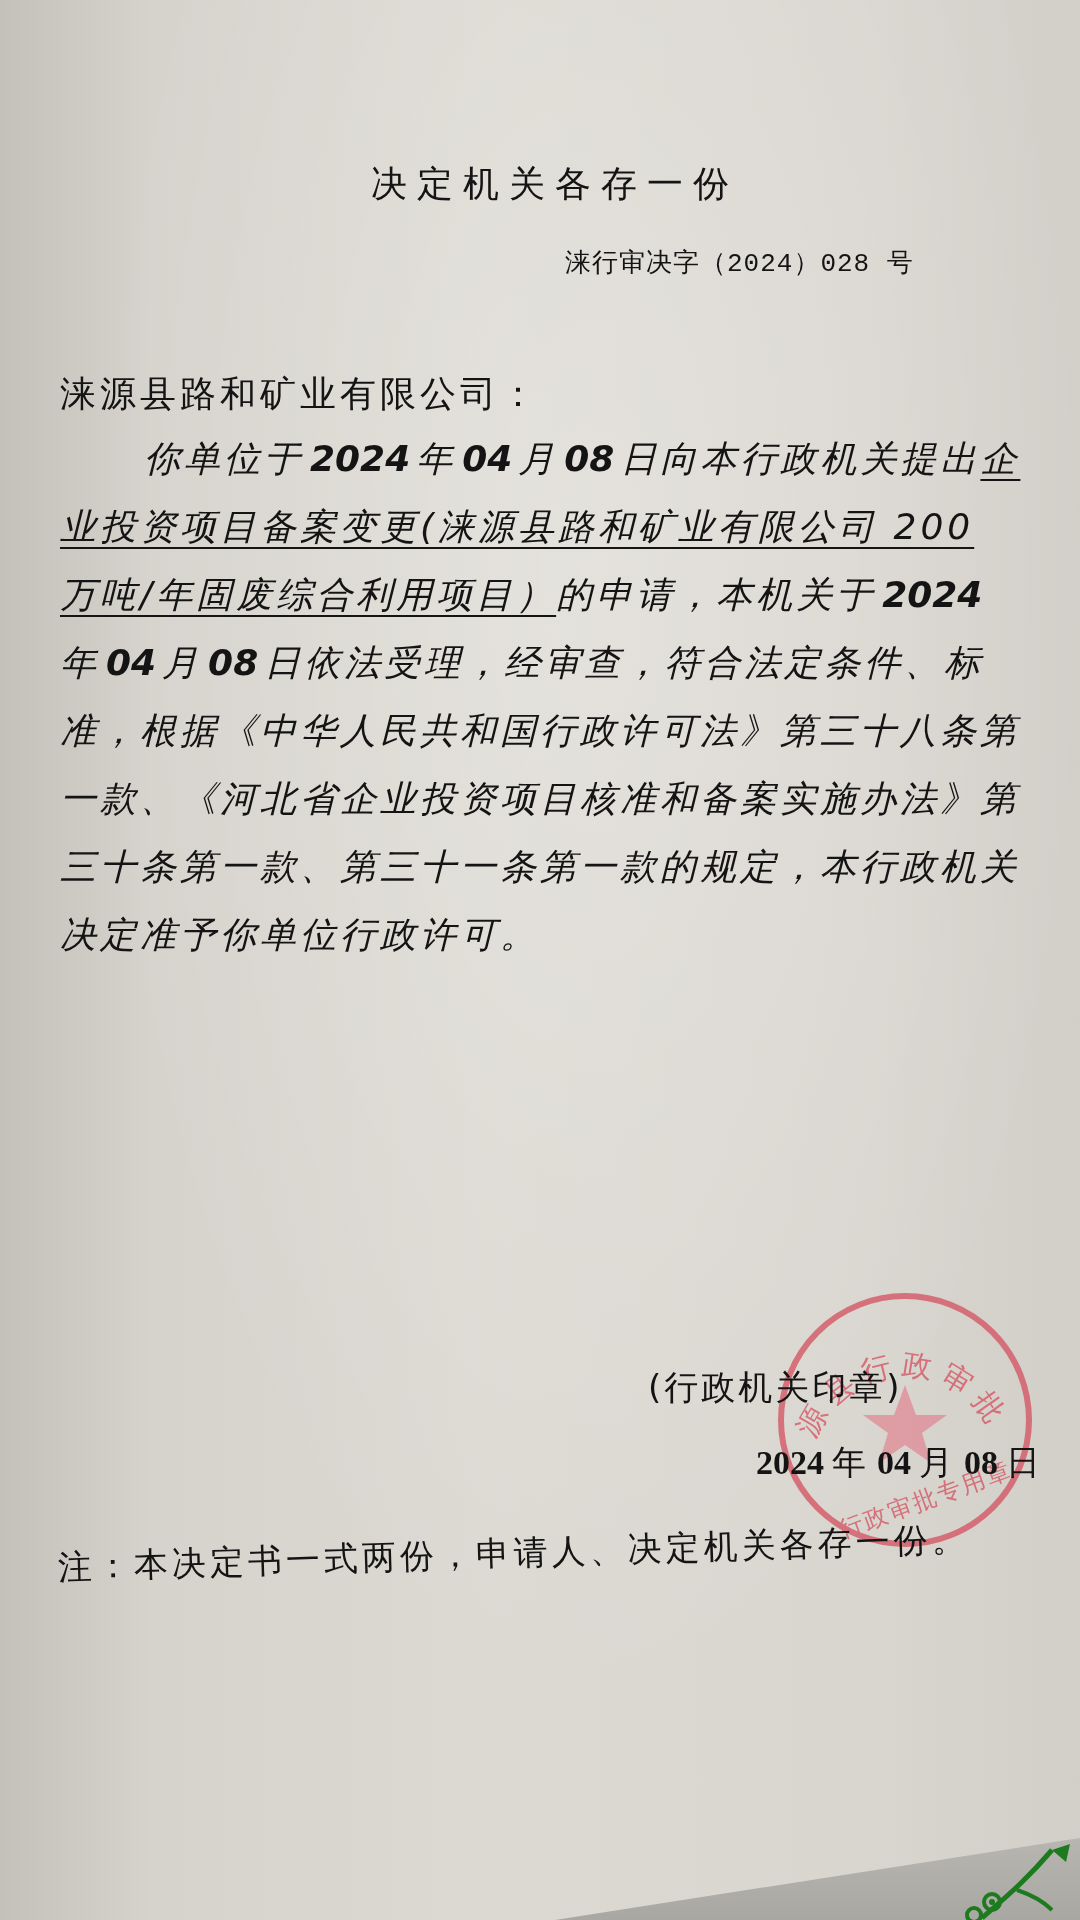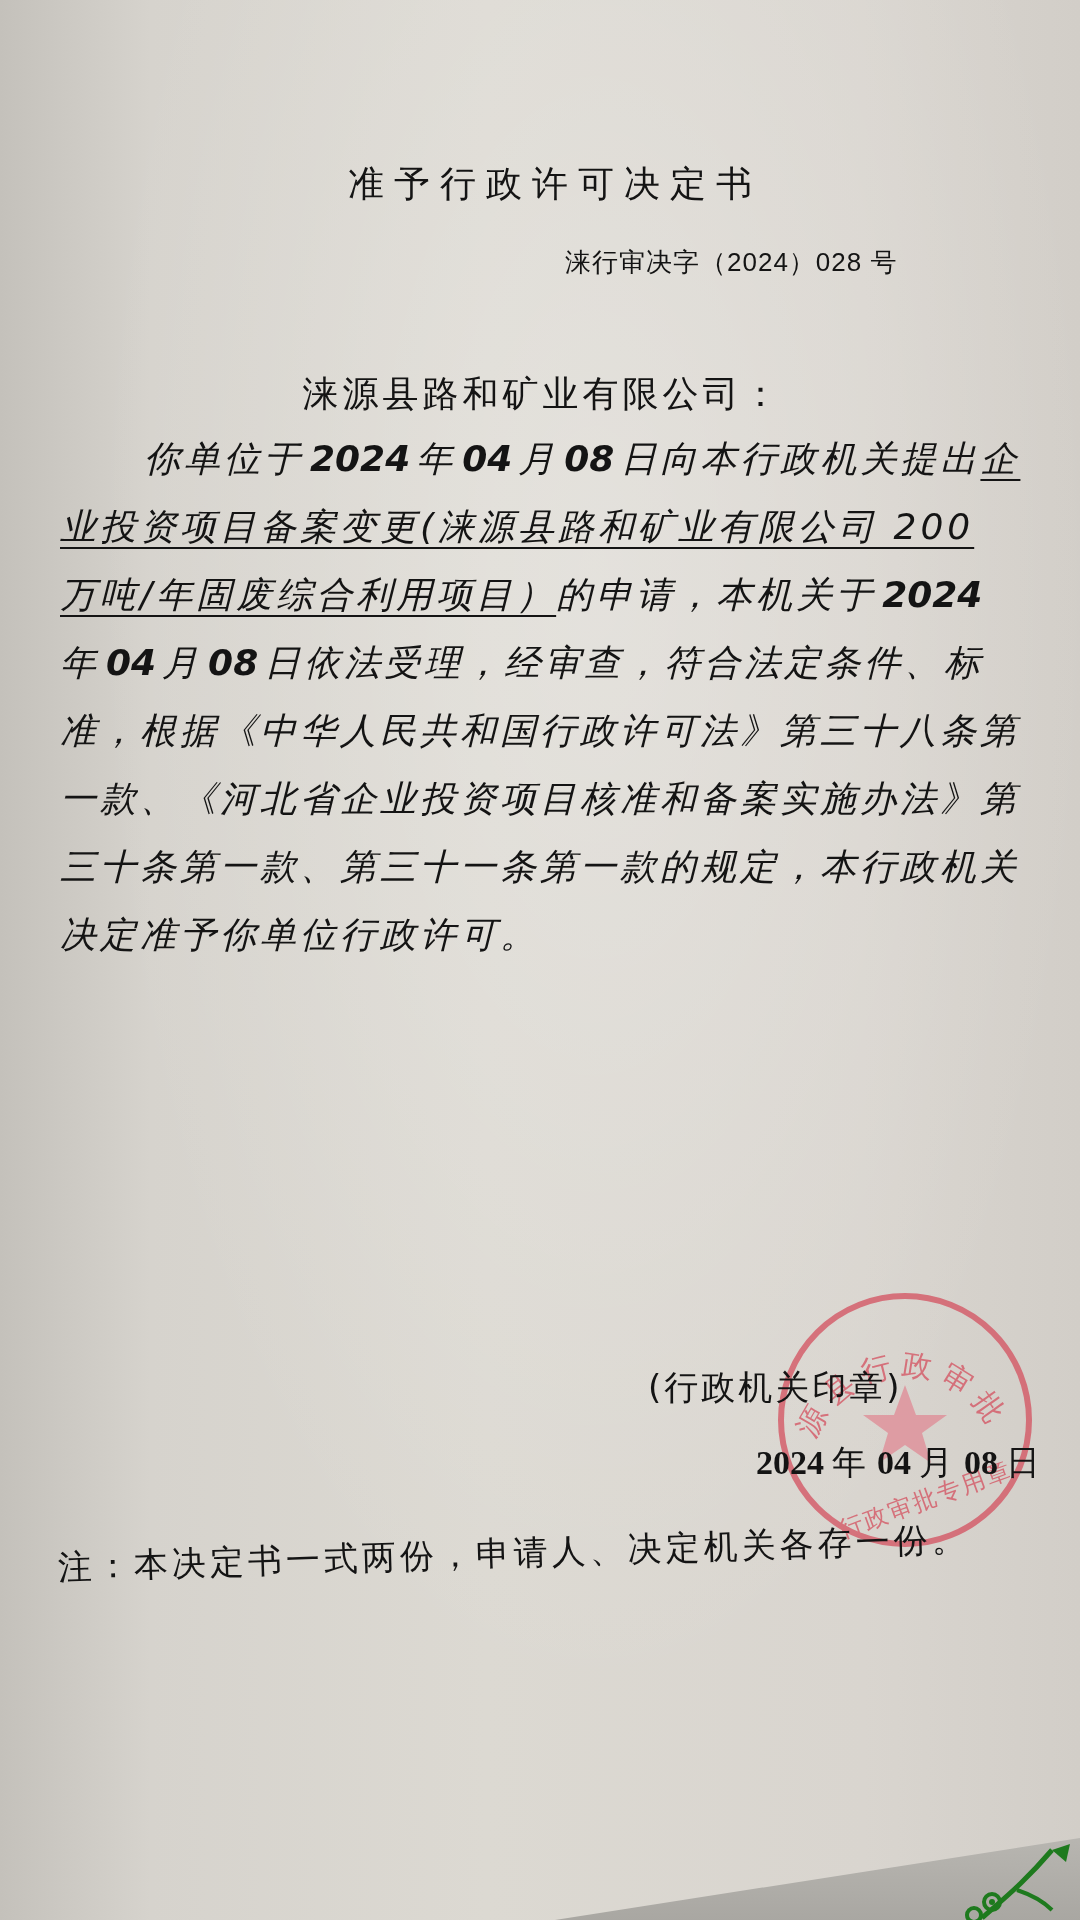--- a/index.html
+++ b/index.html
@@ -54,32 +54,32 @@
       box-sizing: border-box;
       font-family: "DejaVu Sans", "Liberation Sans", sans-serif;
       font-weight: normal;
     }
     .docnum {
       position: absolute;
       left: 565px;
       top: 245px;
       font-size: 26px;
       letter-spacing: 1px;
-      font-family: Liberation Sans, sans-serif;
+      font-family: Liberation Mono, monospace;
     }
     .body-text {
       position: absolute;
       left: 60px;
       width: 965px;
       font-size: 36px;
       line-height: 68px;
       letter-spacing: 4px;
       font-family: "DejaVu Sans", "Liberation Sans", sans-serif;
     }
-    .addressee { top: 360px; text-align: center; }
+    .addressee { top: 360px; }
     .para1 { top: 425px; text-indent: 84px; font-style: italic; }
     .para2 { top: 900px; text-indent: 84px; }
     .num { font-weight: bold; letter-spacing: 0; padding: 0 6px; }
     .ul { text-decoration: underline; text-underline-offset: 8px; text-decoration-thickness: 2px; }
     .seal-label {
       position: absolute;
       left: 648px;
       top: 1365px;
       font-size: 34px;
       letter-spacing: 3px;
@@ -127,21 +127,21 @@
     <path d="M90 10 L108 4 L104 22 Z" fill="#1e7a1e"></path>
     <circle cx="30" cy="62" r="8" fill="none" stroke="#1e7a1e" stroke-width="4"></circle>
     <circle cx="30" cy="62" r="3" fill="#1e7a1e"></circle>
     <circle cx="12" cy="75" r="7" fill="none" stroke="#1e7a1e" stroke-width="4"></circle>
     <path d="M55 50 C70 55, 80 60, 90 70" stroke="#1e7a1e" stroke-width="4" fill="none"></path>
   </svg>
 </div>
 
 <div class="paper">
 
-  <div class="title">准予行政许可决定书</div>
+  <div class="title">决定机关各存一份</div>
   <div class="docnum">涞行审决字（2024）028 号</div>
 
   <div class="body-text addressee">涞源县路和矿业有限公司：</div>
 
   <div class="body-text para1"><span>你单位于</span><span class="num">2024</span><span>年</span><span class="num">04</span><span>月</span><span class="num">08</span><span>日向本行政机关提出</span><span class="ul">企业投资项目备案变更(涞源县路和矿业有限公司 200 万吨/年固废综合利用项目）</span><span>的申请，本机关于</span><span class="num">2024</span><span>年</span><span class="num">04</span><span>月</span><span class="num">08</span><span>日依法受理，经审查，符合法定条件、标准，根据《中华人民共和国行政许可法》第三十八条第一款、《河北省企业投资项目核准和备案实施办法》第三十条第一款、第三十一条第一款的规定，本行政机关决定准予你单位行政许可。</span></div>
 
 
   <svg class="stamp" viewBox="0 0 260 260">
     <defs>
       <path id="topArc" d="M 40 150 A 95 95 0 0 1 220 150"></path>

